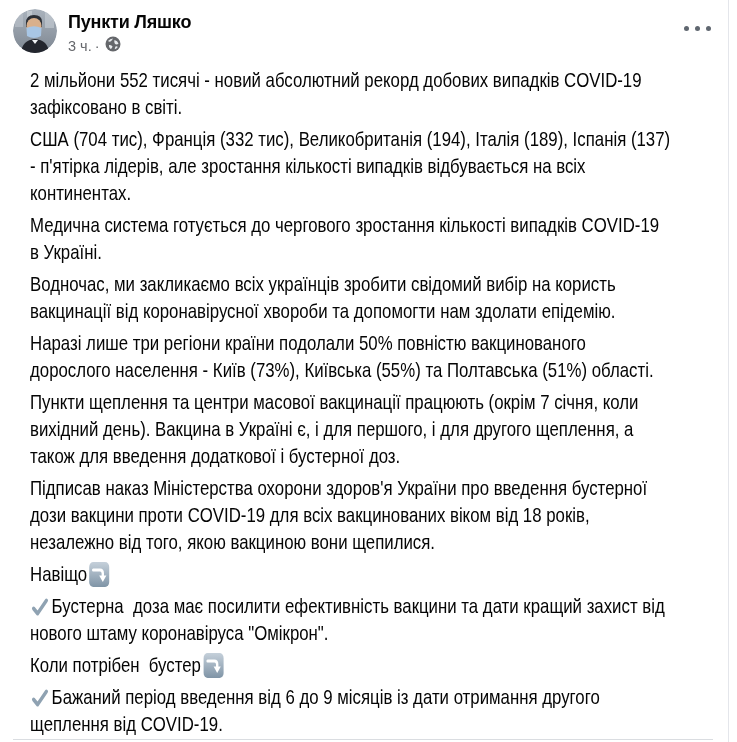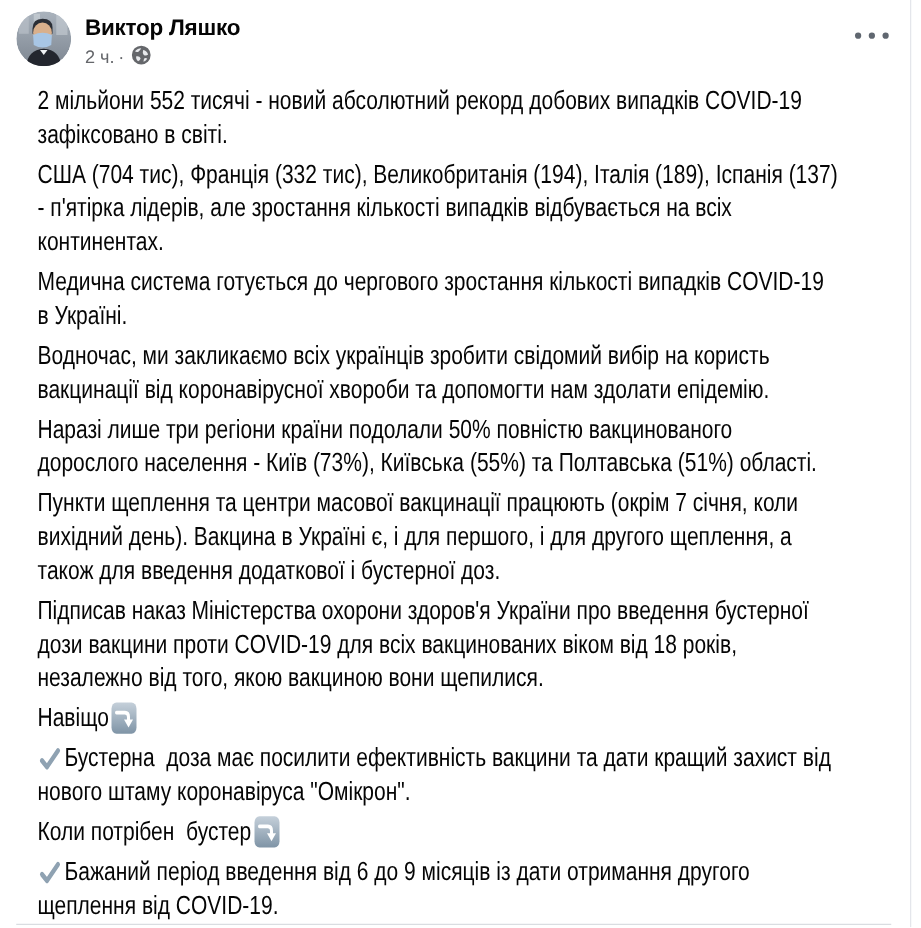--- a/index.html
+++ b/index.html
@@ -133,23 +133,23 @@
         <rect x="32" y="3" width="9" height="16" fill="#c8ced6" opacity="0.6"></rect>
         <rect x="14" y="2" width="5" height="8" fill="#d8dde2" opacity="0.5"></rect>
         <path d="M13 14 Q13 6 21 6 Q29 6 29 13 L29 18 L13 18 Z" fill="#2b2f36"></path>
         <ellipse cx="21" cy="17" rx="7.5" ry="8" fill="#d9b08c"></ellipse>
         <path d="M13.5 19 Q21 15.5 28.5 19 L28 27 Q21 31 14 27 Z" fill="#a8c6e5"></path>
         <path d="M8 44 Q9 31 22 30 Q35 31 36 44 Z" fill="#23262e"></path>
         <path d="M19 31 L22 35 L25 31 Z" fill="#f0f2f5"></path>
       </svg>
     </div>
     <div class="header-info">
-      <div class="author-name">Виктор Ляшко</div>
+      <div class="author-name">Пункти Ляшко</div>
       <div class="meta-row">
-        <span>2 ч.</span>
+        <span>3 ч.</span>
         <span class="meta-sep">·</span>
         <span class="globe-icon">
           <svg width="16" height="16" viewBox="0 0 16 16">
             <circle cx="8" cy="8" r="7.5" fill="#65676b"></circle>
             <path d="M3 5 Q5 2.5 8 2.5 Q7 4.5 5.5 5.5 Q4 6 3 5 Z" fill="#e8eaed"></path>
             <path d="M9.5 4 Q12.5 4.5 13.5 7.5 Q12 9 10 8 Q8.8 6 9.5 4 Z" fill="#e8eaed"></path>
             <path d="M4 9 Q6.5 8.5 7.5 10.5 Q7 12.8 5.5 13 Q3.5 11.5 4 9 Z" fill="#e8eaed"></path>
             <path d="M10.5 10.5 Q12 10 12.8 11 Q11.5 13 9.8 13.3 Q9.8 11.5 10.5 10.5 Z" fill="#e8eaed"></path>
           </svg>
         </span>

